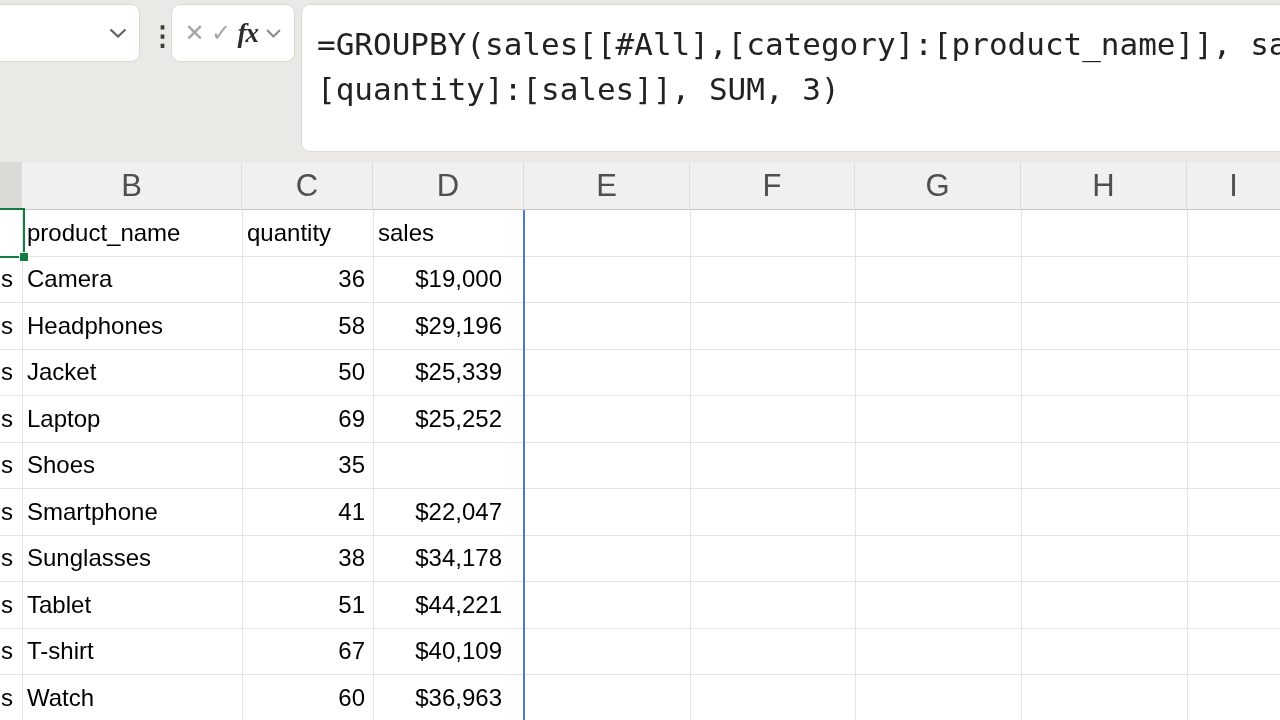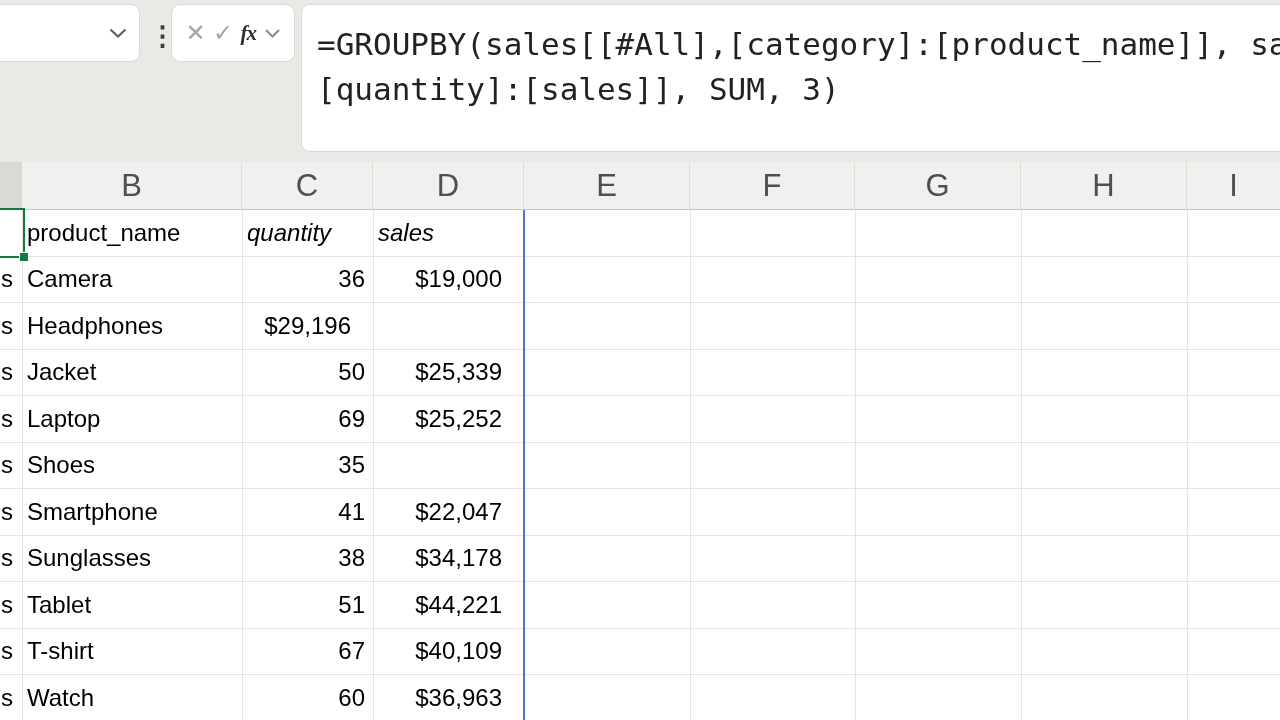--- a/index.html
+++ b/index.html
@@ -13,21 +13,21 @@
   .whitebox { position:absolute; background:#ffffff; border:1px solid #dbd9d5; border-radius:9px; }
   .name-box { left:-24px; top:4px; width:164px; height:58px; }
   .name-box .chev { position:absolute; right:11px; top:22px; }
   .dots { position:absolute; left:149px; top:16px; width:16px; height:40px;
           font-size:27px; line-height:40px; color:#3c3c3c; text-align:center; font-weight:bold; }
   .fx-toolbar { left:171px; top:4px; width:124px; height:58px;
                 display:flex; align-items:center; justify-content:space-evenly; padding:0 6px; }
   .icon-x { font-size:24px; color:#a6a6a6; line-height:1; }
   .icon-check { font-size:24px; color:#a6a6a6; line-height:1; }
   .icon-fx { font-family:"Liberation Serif", serif; font-style:italic; font-weight:bold;
-             font-size:21px; color:#2d2d2d; line-height:1; letter-spacing:-1px; }
+             font-size:27px; color:#2d2d2d; line-height:1; letter-spacing:-1px; }
   .formula-bar { left:301px; top:4px; width:990px; height:148px; padding:17px 0 0 15px; overflow:hidden; }
   .formula-line { font-family:"DejaVu Sans Mono", monospace; font-size:31px; line-height:45px;
                   color:#222222; white-space:pre; }
 
   
   .sheet { position:absolute; top:162px; left:0; width:1280px; height:558px; background:#ffffff; }
   .grid-cols { display:grid; grid-template-columns:22px 220px 131px 151px 166px 165px 166px 166px 1fr; }
   .col-headers { position:absolute; top:0; left:0; width:1280px; height:48px;
                  background:#f1f0ee; border-bottom:1px solid #c7c5c2; }
   .col-h { display:flex; align-items:center; justify-content:center;
@@ -35,21 +35,21 @@
   .col-h.sel { background:#dad9d6; }
 
   .rows { position:absolute; top:48px; left:0; width:1280px; }
   .row { height:46.5px; border-bottom:1px solid #e5e4e2; }
   .cell { font-size:24px; color:#000000; display:flex; align-items:center; overflow:hidden; }
   .cell.a { padding-left:1px; }
   .cell.b { padding-left:5px; }
   .cell.num { justify-content:flex-end; }
   .cell.qty { padding-right:8px;padding-left:28px; }
   .cell.sal { padding-right:22px; }
-  .cell.hdr { justify-content:flex-start;font-style:italic; }
+  .cell.hdr { justify-content:flex-start; }
   .cell.hdr.qty, .cell.hdr.sal { padding-left:5px; padding-right:0; }
 
   .vline { position:absolute; top:48px; bottom:0; width:1px; background:#e5e4e2; z-index:3; }
   .spill-line { position:absolute; left:523px; top:48px; bottom:0; width:2px; background:#4f79cf; z-index:4; }
 
   .sel-border { position:absolute; left:-2px; top:46px; width:27px; height:50px;
                 border:2px solid #107c41; z-index:5; }
   .fill-handle { position:absolute; left:19px; top:90px; width:10px; height:10px;
                  background:#107c41; border:1.5px solid #ffffff; z-index:6; }
   .chevron-svg { display:block; }
@@ -114,20 +114,21 @@
       </div>
       <div class="row grid-cols">
         <div class="cell a">s</div>
         <div class="cell b">Camera</div>
         <div class="cell num qty">36</div>
         <div class="cell num sal">$19,000</div>
       </div>
       <div class="row grid-cols">
         <div class="cell a">s</div>
         <div class="cell b">Headphones</div>
+        <div class="cell num qty">58</div>
         <div class="cell num sal">$29,196</div>
       </div>
       <div class="row grid-cols">
         <div class="cell a">s</div>
         <div class="cell b">Jacket</div>
         <div class="cell num qty">50</div>
         <div class="cell num sal">$25,339</div>
       </div>
       <div class="row grid-cols">
         <div class="cell a">s</div>

